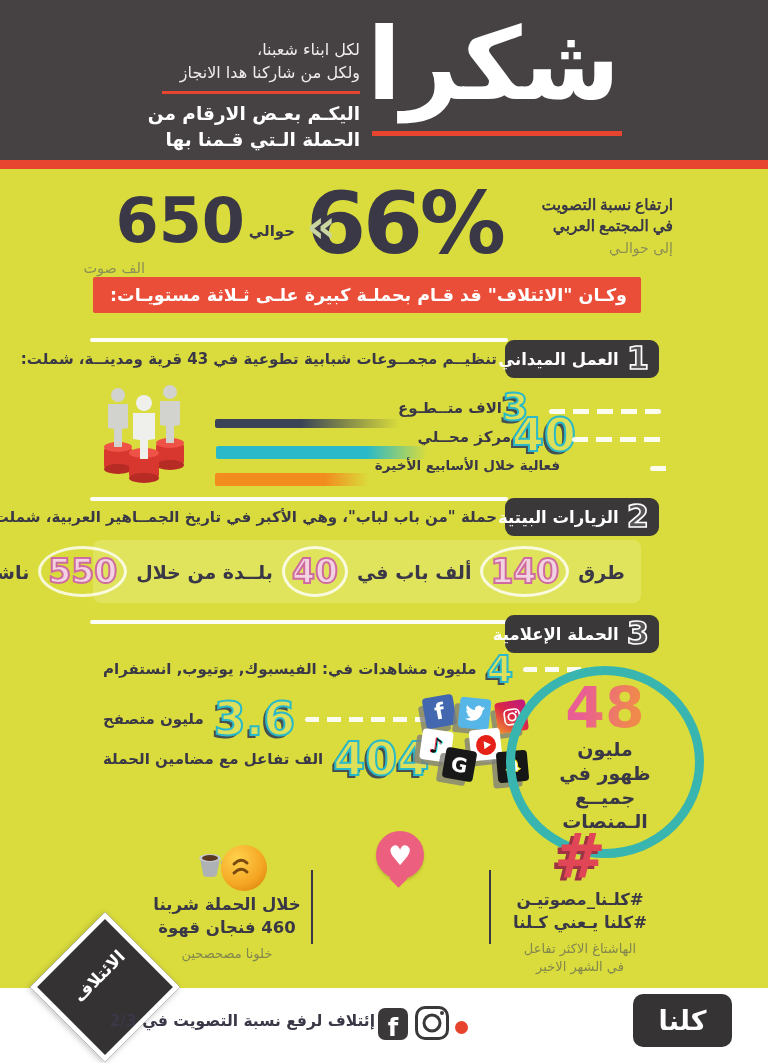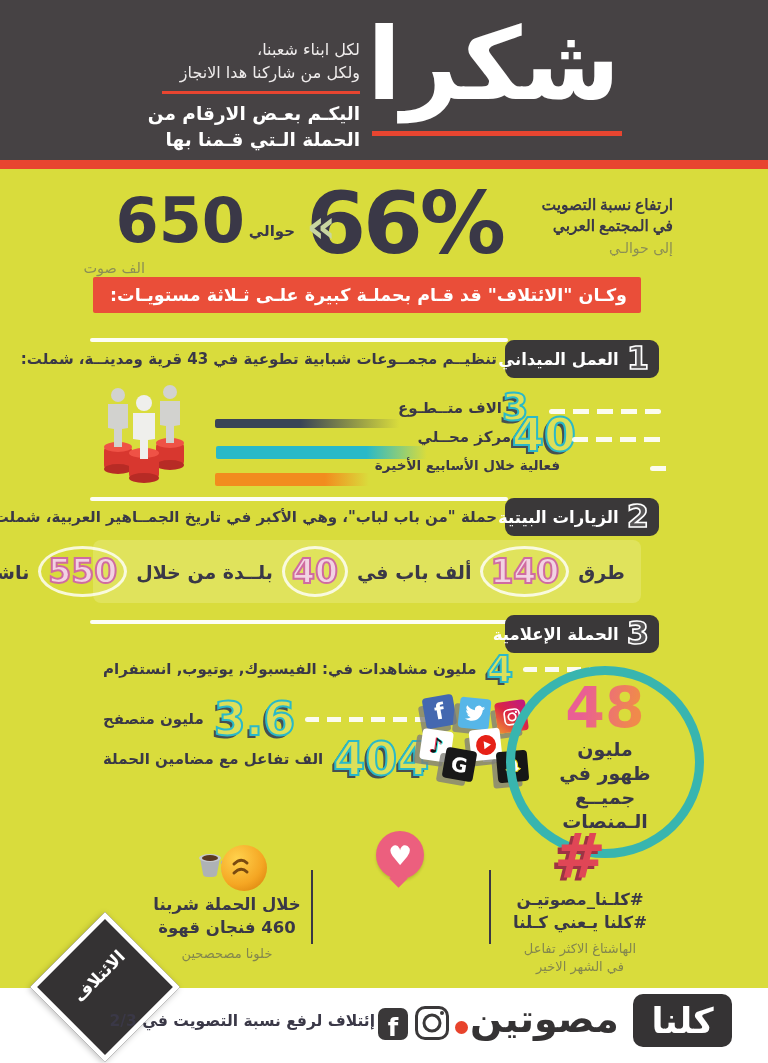--- a/index.html
+++ b/index.html
@@ -87,21 +87,21 @@
                   font-size:15.5px;font-weight:bold;color:#3a3847;white-space:nowrap;}
   .fb-icon{position:absolute;left:378px;top:1008px;width:30px;height:32px;background:#3a3839;border-radius:7px;color:#fff;
            display:flex;align-items:flex-end;justify-content:center;font-size:24px;font-weight:bold;line-height:1;overflow:hidden;}
   .ig-icon{position:absolute;left:415px;top:1006px;width:34px;height:34px;border:3px solid #3a3839;border-radius:10px;box-sizing:border-box;}
   .ig-icon::before{content:'';position:absolute;left:50%;top:50%;width:13px;height:13px;border:3px solid #3a3839;border-radius:50%;
            transform:translate(-50%,-50%);}
   .ig-icon::after{content:'';position:absolute;right:2px;top:2px;width:4px;height:4px;background:#3a3839;border-radius:50%;}
   .logo-dot{position:absolute;left:455px;top:1021px;width:13px;height:13px;background:#e8432c;border-radius:50%;}
   .logo-rest{position:absolute;left:470px;top:995px;font-size:38px;font-weight:800;color:#353334;direction:rtl;line-height:1.3;}
   .logo-box{position:absolute;left:633px;top:994px;width:99px;height:53px;background:#353334;border-radius:10px;color:#fff;
-            font-size:35px;font-weight:800;display:flex;align-items:center;justify-content:center;}
+            font-size:27px;font-weight:800;display:flex;align-items:center;justify-content:center;}
 </style>
 </head>
 <body>
 
 <div class="canvas">
 
   <div class="header">
     <div class="hero-title">شكرا</div>
     <div class="hero-underline"></div>
     <div class="header-note">
@@ -295,16 +295,15 @@
   <div class="diamond">
     <div class="diamond-shape"></div>
     <div class="diamond-label">الائتلاف</div>
   </div>
 
   <div class="footer-caption">إئتلاف لرفع نسبة التصويت في 2/3</div>
 
   <div class="fb-icon">f</div>
   <div class="ig-icon"></div>
   <div class="logo-dot"></div>
-  <div class="logo-rest">مصوتين</div>
   <div class="logo-box">كلنا</div>
 
 </div>
 
 </body></html>

